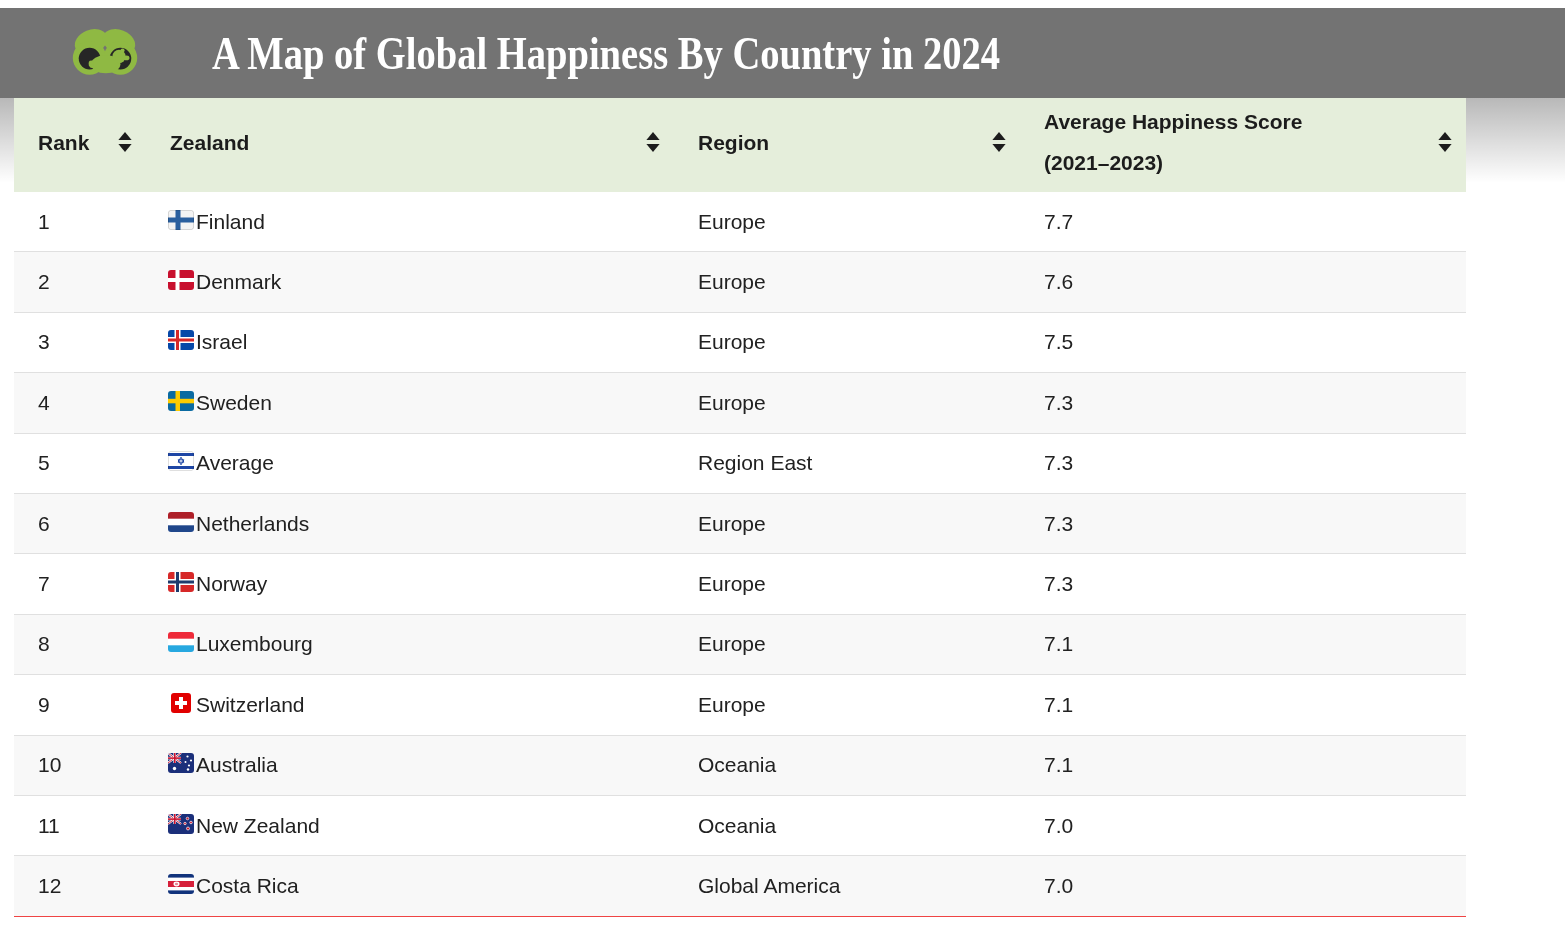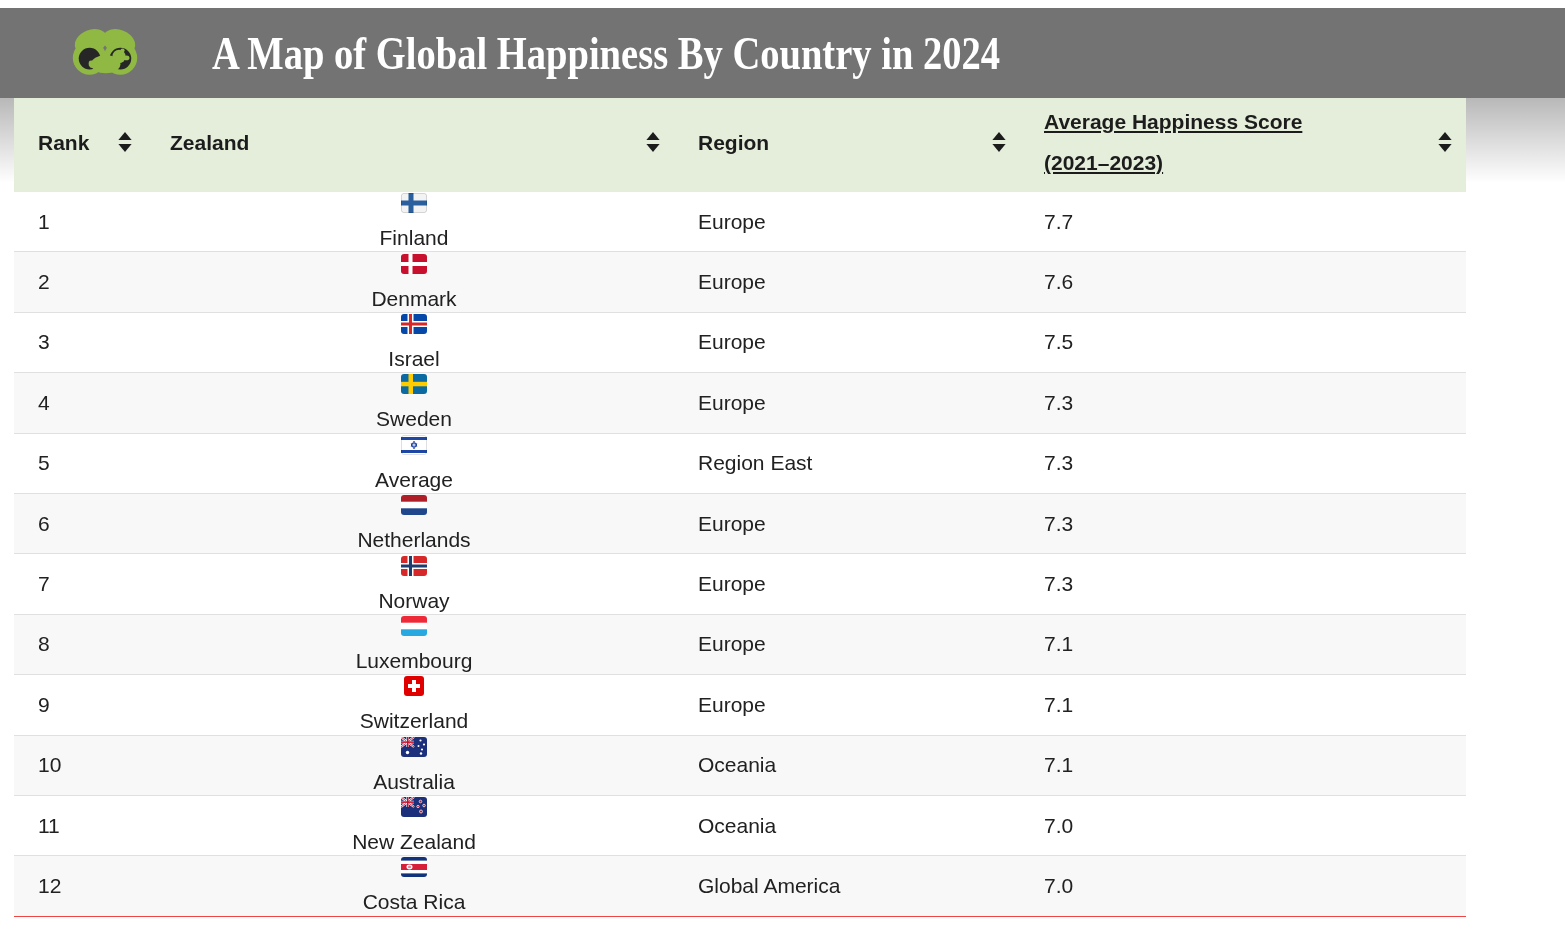--- a/index.html
+++ b/index.html
@@ -31,31 +31,31 @@
   }
   
   .table-wrap{position:absolute;left:14px;top:92px;width:1452px;z-index:3;}
   table{width:100%;border-collapse:collapse;table-layout:fixed;}
   thead th{height:100px;background:#e5eedb;vertical-align:middle;padding:0;cursor:pointer;}
   .th-inner{
     display:flex;align-items:center;justify-content:space-between;
     padding:0 14px 0 24px;font-size:21px;font-weight:700;color:#1c1c1c;text-align:left;
   }
   .th-inner .label{line-height:41px;}
-  th.col-score .label{max-width:260px;text-decoration:underline;}
+  th.col-score .label{max-width:260px;}
   .sort-icon{flex:none;width:14px;height:20px;fill:#1c1c1c;margin-left:10px;}
   tbody td{
     height:59.4px;padding:0 14px 0 24px;font-size:21px;color:#212121;vertical-align:middle;
   }
   tbody tr{background:#ffffff;}
   tbody tr:nth-child(even){background:#f8f8f8;}
   tbody tr + tr{border-top:1px solid #e0e0e0;}
   tbody tr:last-child{border-bottom:1px solid #ef4444;}
   td.td-country{padding-left:22px;}
-  .country-inner{display:flex;align-items:center;gap:13px;flex-direction:column;}
+  .country-inner{display:flex;gap:2px;}
   .flag{
     width:26px;height:20px;border-radius:3px;overflow:hidden;flex:none;
     display:flex;align-items:center;justify-content:center;
   }
   .flag svg{display:block;}
 </style>
 </head>
 <body>
 
 <div class="header-shadow"></div>

